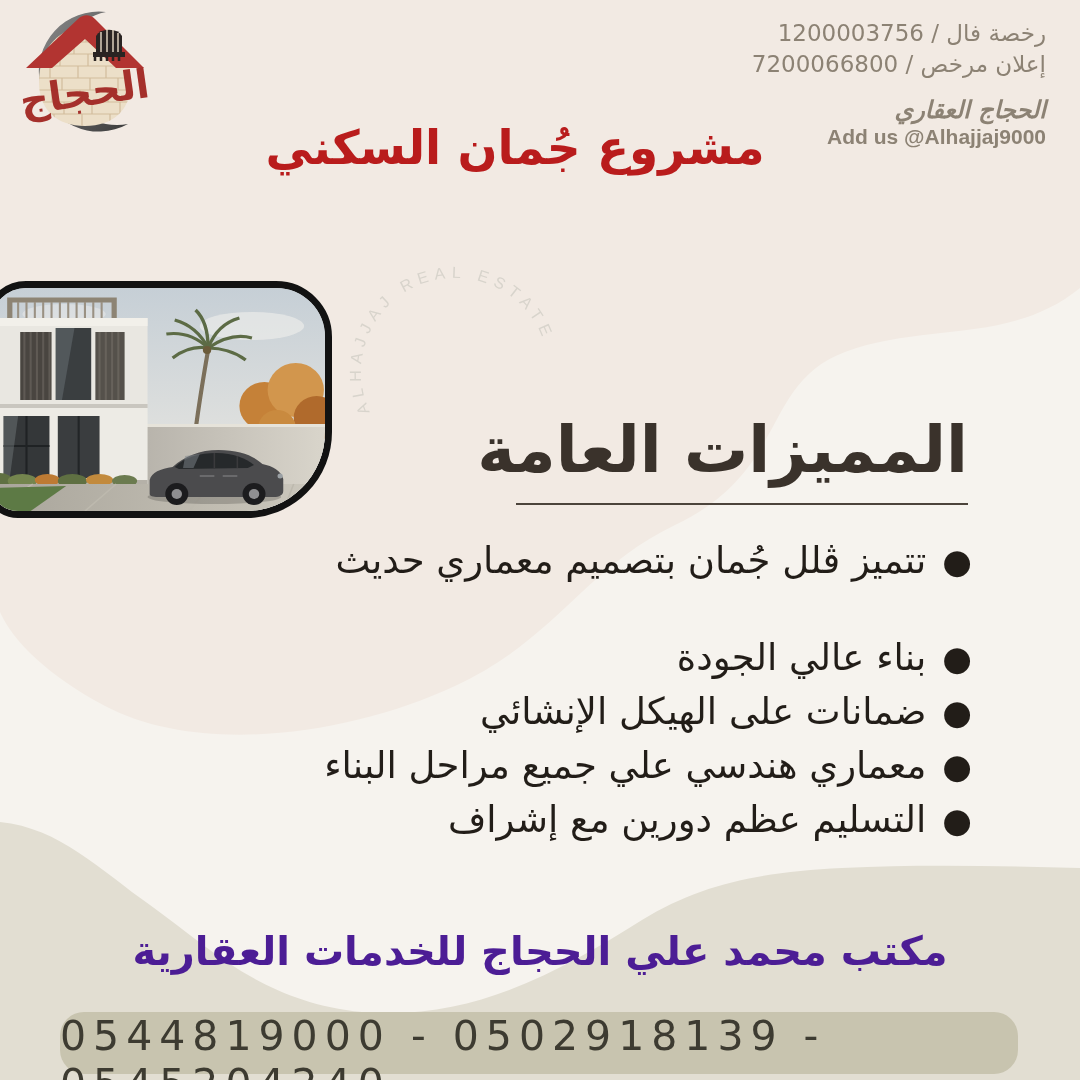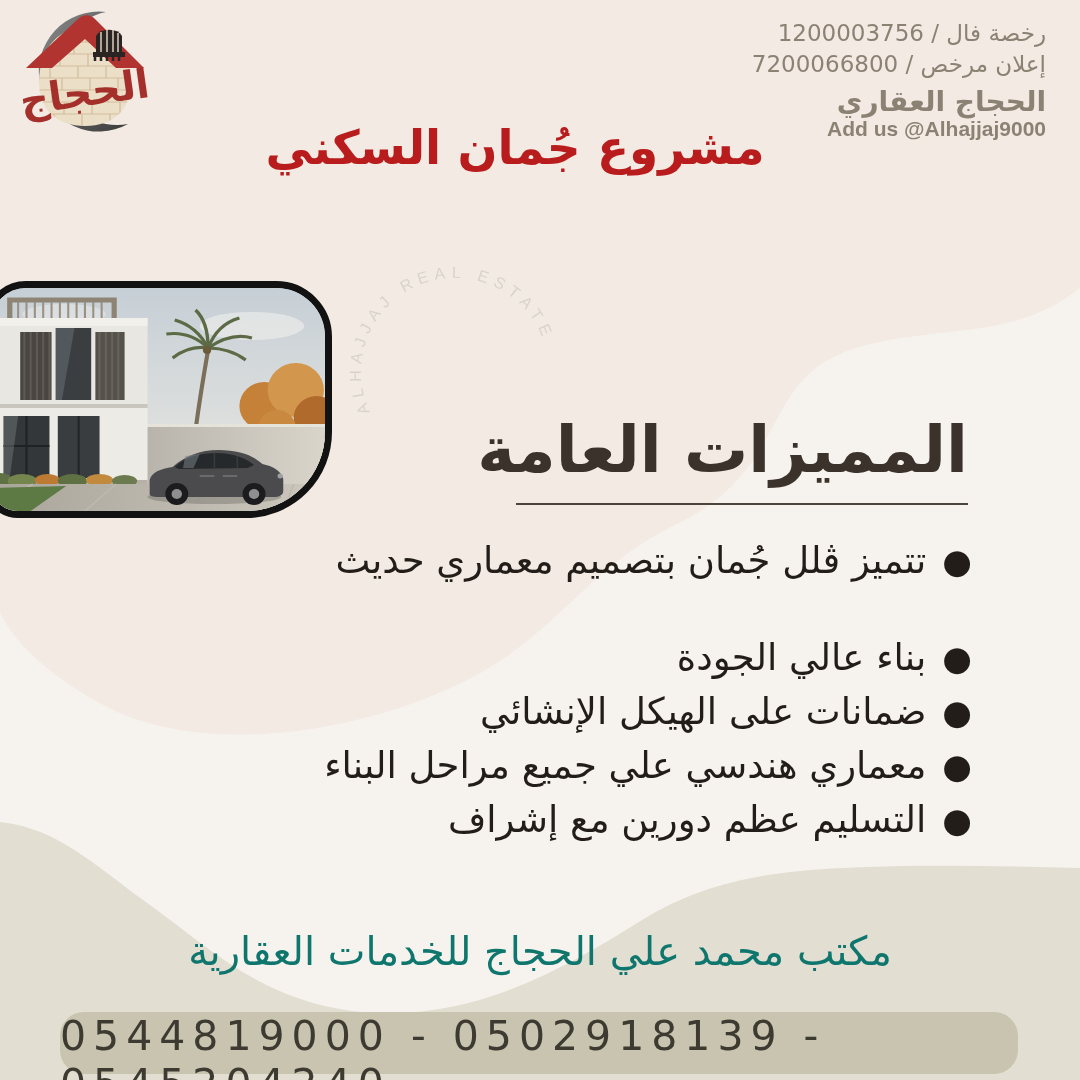--- a/index.html
+++ b/index.html
@@ -4,21 +4,21 @@
 <style>
   html,body{margin:0;padding:0;background:#777;}
   .canvas{position:relative;width:1080px;height:1080px;overflow:hidden;
           background:#f6f3ee;font-family:"DejaVu Sans",sans-serif;}
   .bg{position:absolute;inset:0;}
   
   .logo{position:absolute;left:8px;top:4px;width:152px;height:142px;}
   
   .info{position:absolute;top:18px;right:34px;text-align:right;direction:rtl;color:#8c8274;}
   .info .lic{font-size:23px;font-weight:normal;line-height:31px;}
-  .info .brand{margin-top:8px;font-size:28px;font-weight:bold;line-height:28px;}
+  .info .brand{margin-top:16px;font-size:24px;font-weight:bold;line-height:28px;font-style:italic;}
   .info .social{direction:ltr;font-family:"Liberation Sans",sans-serif;
                 font-size:21px;font-weight:bold;line-height:26px;}
   
   .title{position:absolute;top:120px;left:0;width:1030px;text-align:center;direction:rtl;
          font-size:47px;font-weight:bold;color:#b91c1c;}
   
   .villa-frame{position:absolute;left:-16px;top:281px;width:348px;height:237px;
                box-sizing:border-box;border:7px solid #121212;
                border-radius:42px 56px 86px 34px;overflow:hidden;background:#cfd5d8;}
   .villa-frame svg{display:block;width:100%;height:100%;}
@@ -30,21 +30,21 @@
   .features{position:absolute;top:413px;right:112px;text-align:center;direction:rtl;}
   .features h2{margin:0;font-size:64px;font-weight:bold;color:#3a322b;letter-spacing:0;}
   .features .rule{width:452px;height:2px;background:#4c443b;margin:16px 0 0 auto;}
   .bullets{position:absolute;top:534px;right:108px;width:650px;direction:rtl;
            margin:0;padding:0;list-style:none;color:#221d18;}
   .bullets li{font-size:37px;line-height:54px;text-align:right;}
   .bullets li .dot{display:inline-block;margin-left:16px;font-size:34px;}
   .bullets li.gap{margin-bottom:43px;}
   
   .office{position:absolute;top:928px;left:0;width:1080px;text-align:center;direction:rtl;
-          font-size:40px;font-weight:normal;color:#0f766e;}
+          font-size:40px;font-weight:bold;color:#4c1d95;}
   .phone-bar{position:absolute;left:60px;top:1012px;width:958px;height:62px;
              background:#c8c4af;border-radius:24px;display:flex;
              align-items:flex-start;justify-content:center;}
   .phone-bar span{font-size:41px;letter-spacing:7px;color:#3d3b31;
                   font-family:"DejaVu Sans",sans-serif;}
 </style>
 </head>
 <body>
 
 <div class="canvas">

